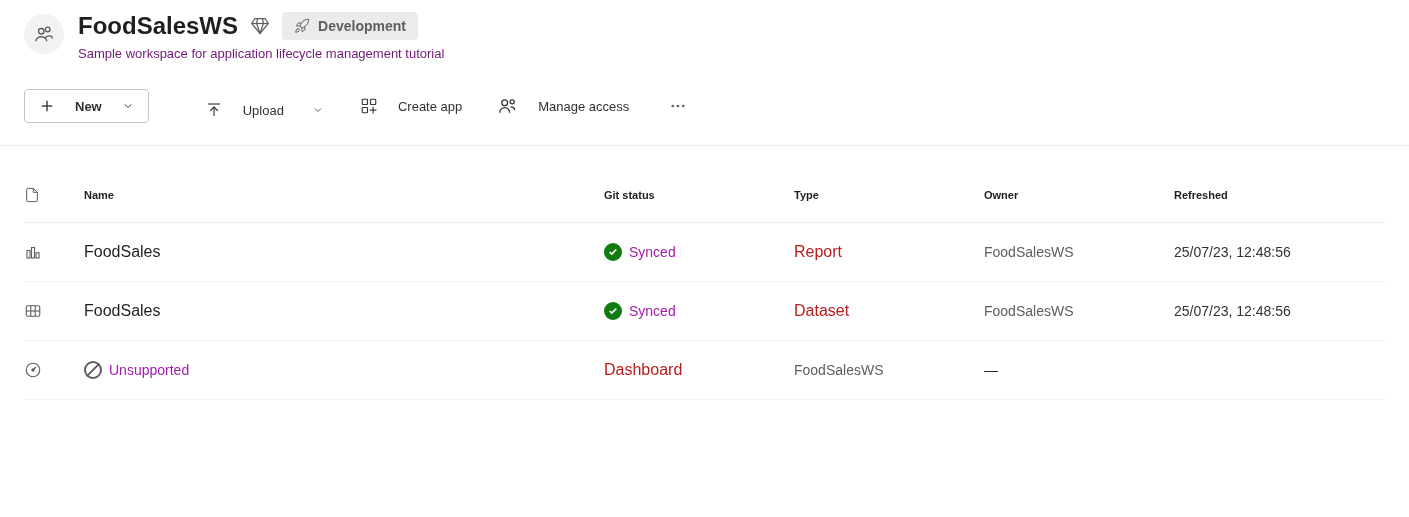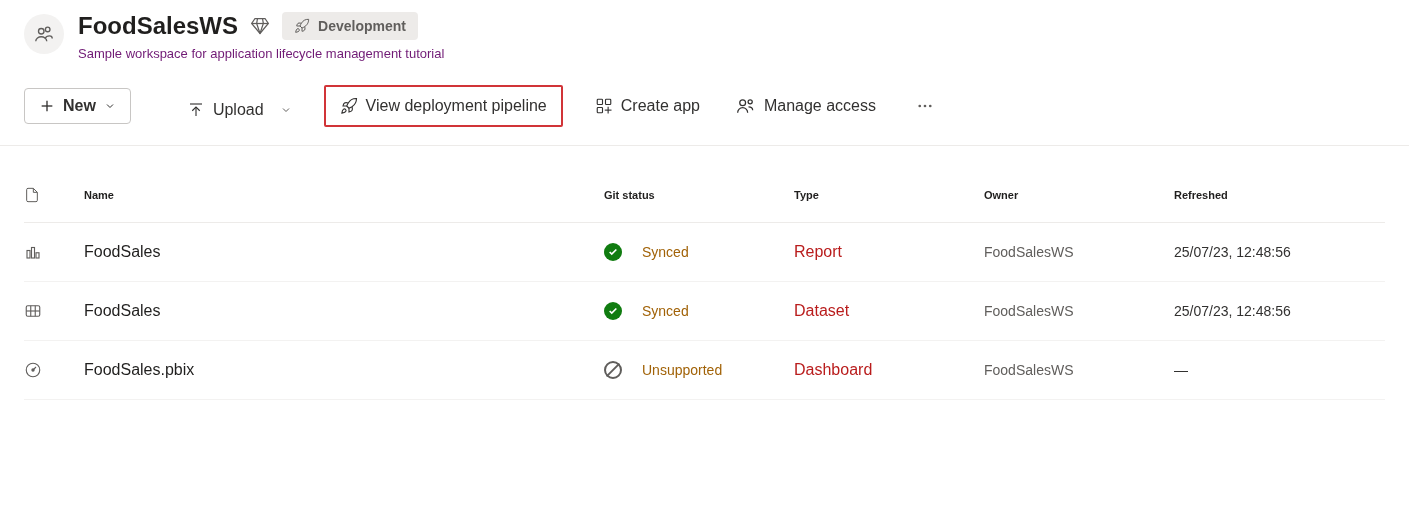--- a/index.html
+++ b/index.html
@@ -67,24 +67,24 @@
     .toolbar {
       display: flex;
       align-items: center;
       padding: 8px 24px 18px;
       gap: 28px;
       border-bottom: 1px solid #edebe9;
     }
     .btn {
       display: inline-flex;
       align-items: center;
-      gap: 8px;
+      gap: 20px;
       background: transparent;
       border: none;
-      font-size: 16px;
+      font-size: 13px;
       color: #323130;
       cursor: pointer;
       padding: 8px 4px;
       font-family: inherit;
     }
     .btn-new {
       border: 1px solid #c8c6c4;
       border-radius: 4px;
       padding: 8px 14px;
       font-weight: 600;
@@ -137,23 +137,23 @@
       display: flex;
       align-items: center;
     }
     .row-name {
       font-size: 16px;
       color: #201f1e;
     }
     .git-status {
       display: flex;
       align-items: center;
-      gap: 20px;
-      font-size: 14px;
-      color: #a16207;
+      gap: 7px;
+      font-size: 14px;
+      color: #a21caf;
     }
     .status-synced {
       width: 18px;
       height: 18px;
       border-radius: 50%;
       background: #107c10;
       display: flex;
       align-items: center;
       justify-content: center;
     }
@@ -244,29 +244,20 @@
       <line x1="4" y1="4" x2="20" y2="4"></line>
       <line x1="12" y1="20" x2="12" y2="8"></line>
       <polyline points="7 13 12 8 17 13"></polyline>
     </svg>
     <span>Upload</span>
     <svg class="upload-chevron" width="12" height="12" viewBox="0 0 24 24" fill="none" stroke="currentColor" stroke-width="2">
       <polyline points="6 9 12 15 18 9"></polyline>
     </svg>
   </button>
 
-  <button class="btn btn-highlighted">
-    <svg width="18" height="18" viewBox="0 0 24 24" fill="none" stroke="currentColor" stroke-width="1.5">
-      <path d="M4.5 16.5c-1.5 1.26-2 5-2 5s3.74-.5 5-2c.71-.84.7-2.13-.09-2.91a2.18 2.18 0 0 0-2.91-.09z"></path>
-      <path d="M12 15l-3-3a22 22 0 0 1 2-3.95A12 12 0 0 1 22 2c0 2.72-.78 7.5-6 11a22 22 0 0 1-4 2z"></path>
-      <path d="M9 12H4s.55-3.03 2-4c1.62-1.08 5 0 5 0"></path>
-      <path d="M12 15v5s3.03-.55 4-2c1.08-1.62 0-5 0-5"></path>
-    </svg>
-    <span>View deployment pipeline</span>
-  </button>
 
   <button class="btn">
     <svg width="18" height="18" viewBox="0 0 24 24" fill="none" stroke="currentColor" stroke-width="1.5">
       <rect x="3" y="3" width="7" height="7" rx="1"></rect>
       <rect x="14" y="3" width="7" height="7" rx="1"></rect>
       <rect x="3" y="14" width="7" height="7" rx="1"></rect>
       <line x1="17.5" y1="13" x2="17.5" y2="22"></line>
       <line x1="13" y1="17.5" x2="22" y2="17.5"></line>
     </svg>
     <span>Create app</span>
@@ -351,21 +342,20 @@
     <div class="row-refreshed">25/07/23, 12:48:56</div>
   </div>
       <div class="table-row">
     <div class="row-icon">
           <svg width="18" height="18" viewBox="0 0 24 24" fill="none" stroke="currentColor" stroke-width="1.5">
             <circle cx="12" cy="12" r="9"></circle>
             <path d="M12 12 L16 8"></path>
             <circle cx="12" cy="12" r="1.5" fill="currentColor"></circle>
           </svg>
         </div>
-    <div class="row-name">FoodSales.pbix</div>
     <div class="git-status">
       <span class="status-unsupported"></span>
       <span>Unsupported</span>
     </div>
     <div class="row-type">Dashboard</div>
     <div class="row-owner">FoodSalesWS</div>
     <div class="row-refreshed">—</div>
   </div>
     </div>
 </div>

